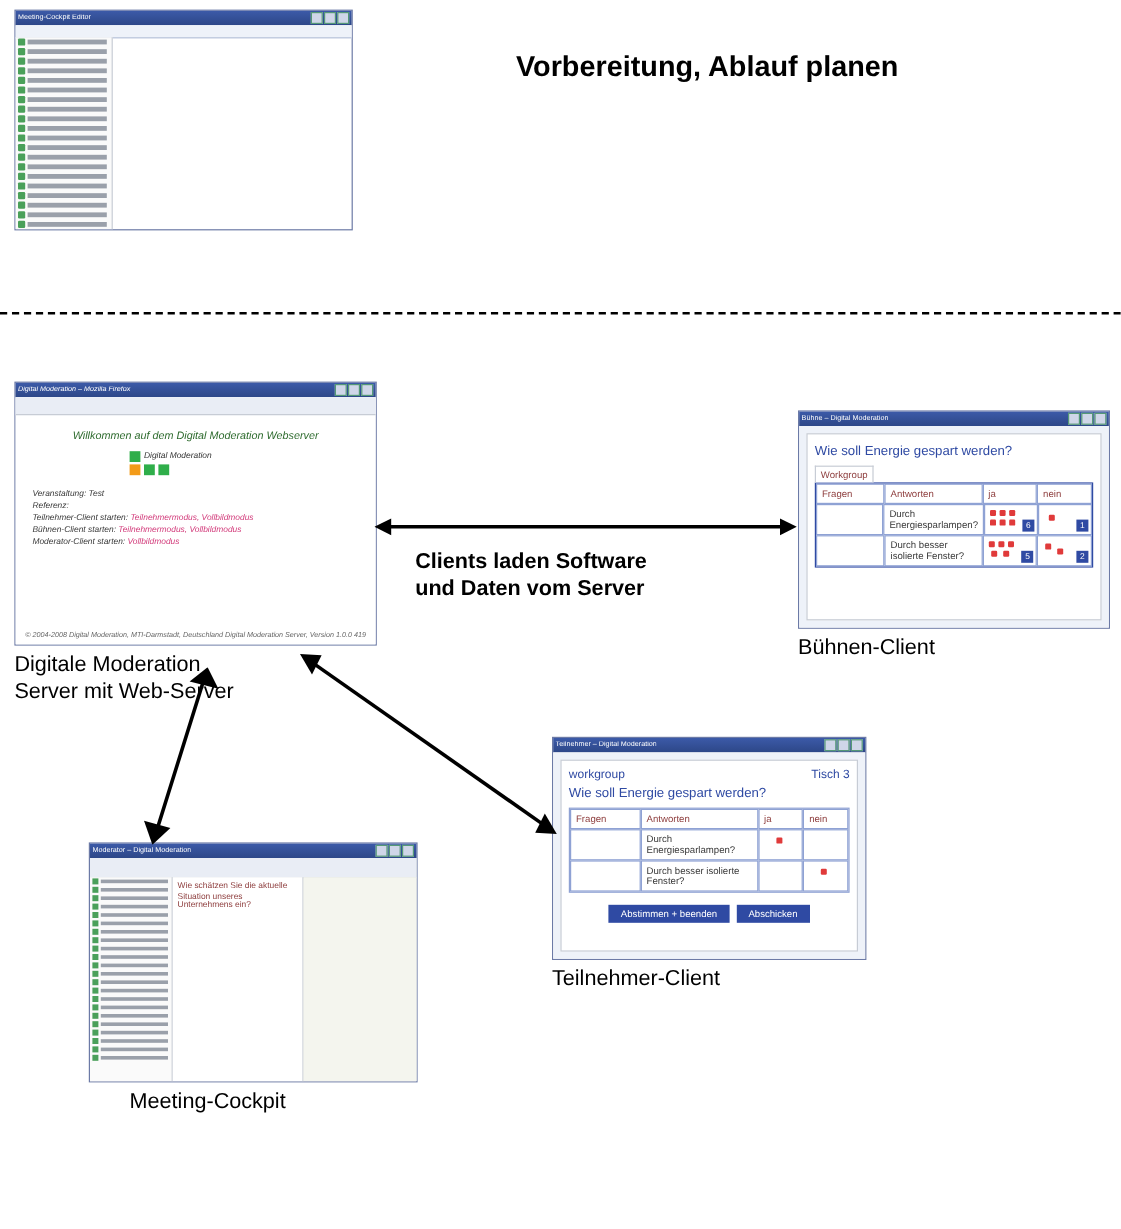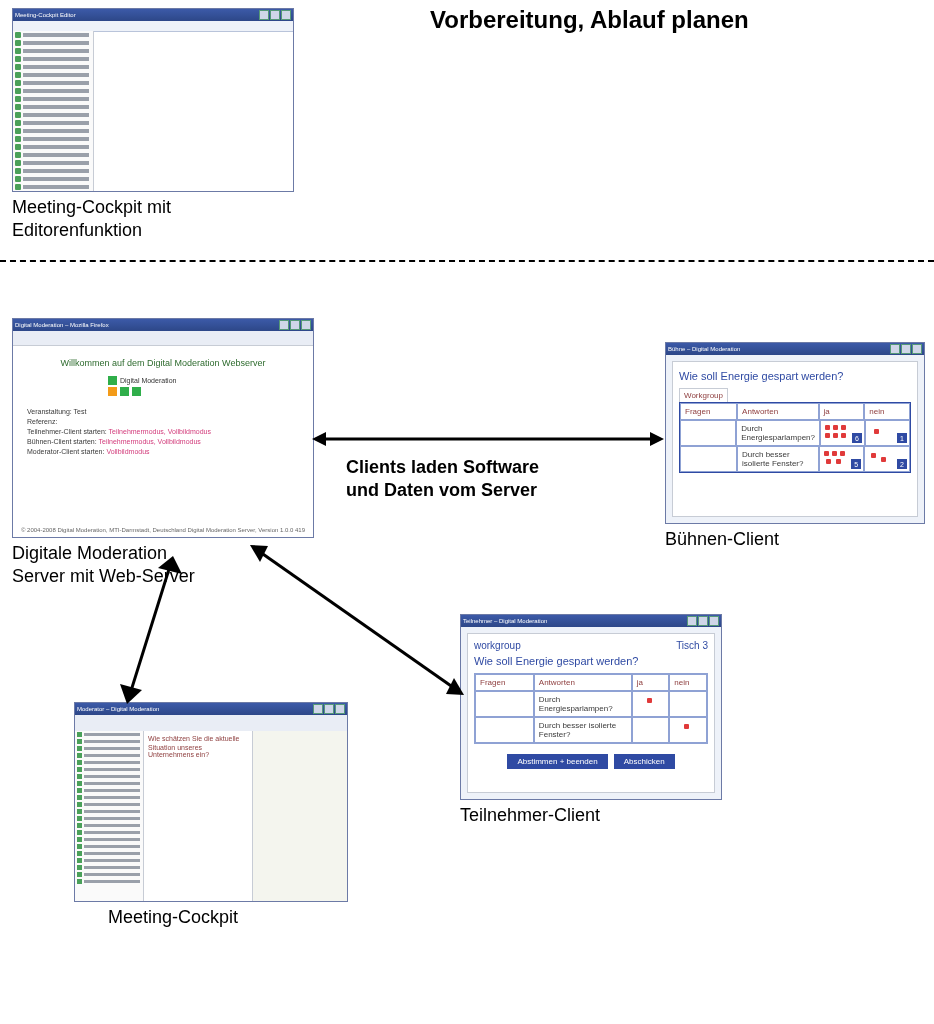--- a/index.html
+++ b/index.html
@@ -1,17 +1,17 @@
 <!DOCTYPE html>
 <html><head>
 <meta charset="utf-8">
 <style>
   html,body{margin:0;padding:0;background:#fff;font-family:Arial,Helvetica,sans-serif;color:#000;}
   .page{position:relative;width:934px;height:1024px;}
-  .section-title{position:absolute;font-weight:700;font-size:24px;}
+  .section-title{position:absolute;font-weight:700;font-size:24px;margin-top:36px;}
   .caption{position:absolute;font-size:18px;line-height:1.25;}
   .dashed{position:absolute;left:0;right:0;border-top:2px dashed #000;}
   .source{position:absolute;left:10px;bottom:14px;font-size:15px;}
   .source b{font-weight:700;}
 
   
   .win{position:absolute;border:1px solid #6c7aa6;background:#fff;font-size:6px;color:#3a3a3a;}
   .win .titlebar{height:12px;background:linear-gradient(#3c5aa8,#2d4788);display:flex;align-items:center;justify-content:space-between;padding:0 2px;}
   .win .titlebar .tname{color:#fff;font-size:6px;white-space:nowrap;overflow:hidden;}
   .win .titlebar .wbtns{display:flex;gap:1px;}
@@ -187,29 +187,25 @@
             <span class="ic"></span>
             <span class="tx"></span>
           </div>
           <div class="row">
             <span class="ic"></span>
             <span class="tx"></span>
           </div>
         </div>
     </div>
   </div>
-  <div class="caption" style="left:12px;top:196px;">
-    <span style="white-space:pre-line;">Meeting-Cockpit mit
-Editorenfunktion</span>
-  </div>
 
   <div class="dashed" style="top:260px;"></div>
 
 
-  <div class="win p2" style="left:12px;top:318px;width:300px;height:218px;">
+  <div class="win p2" style="left:12px;top:318px;width:300px;height:218px;font-style:italic;">
     <div class="titlebar">
       <span class="tname">Digital Moderation – Mozilla Firefox</span>
       <span class="wbtns">
           <span class="wbtn"></span>
           <span class="wbtn"></span>
           <span class="wbtn"></span>
         </span>
     </div>
     <div class="body p2-body">
       <div class="p2-head"></div>

